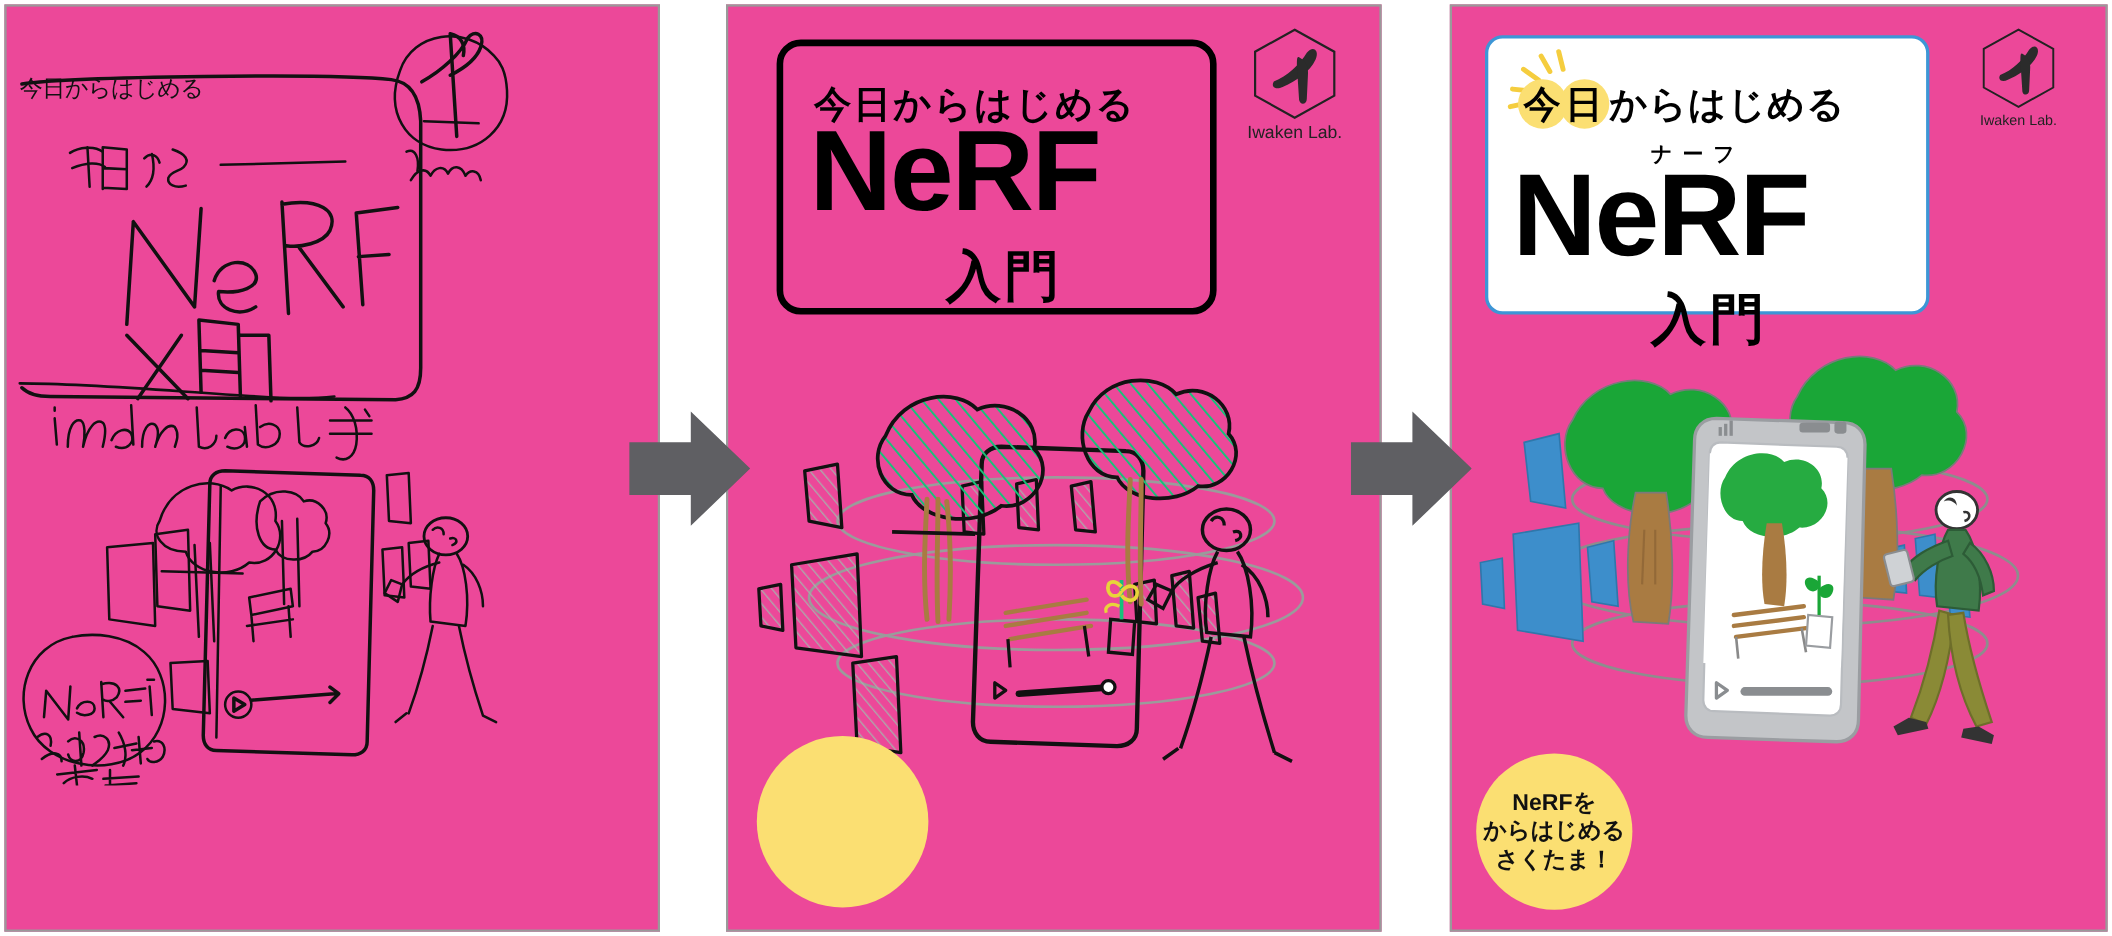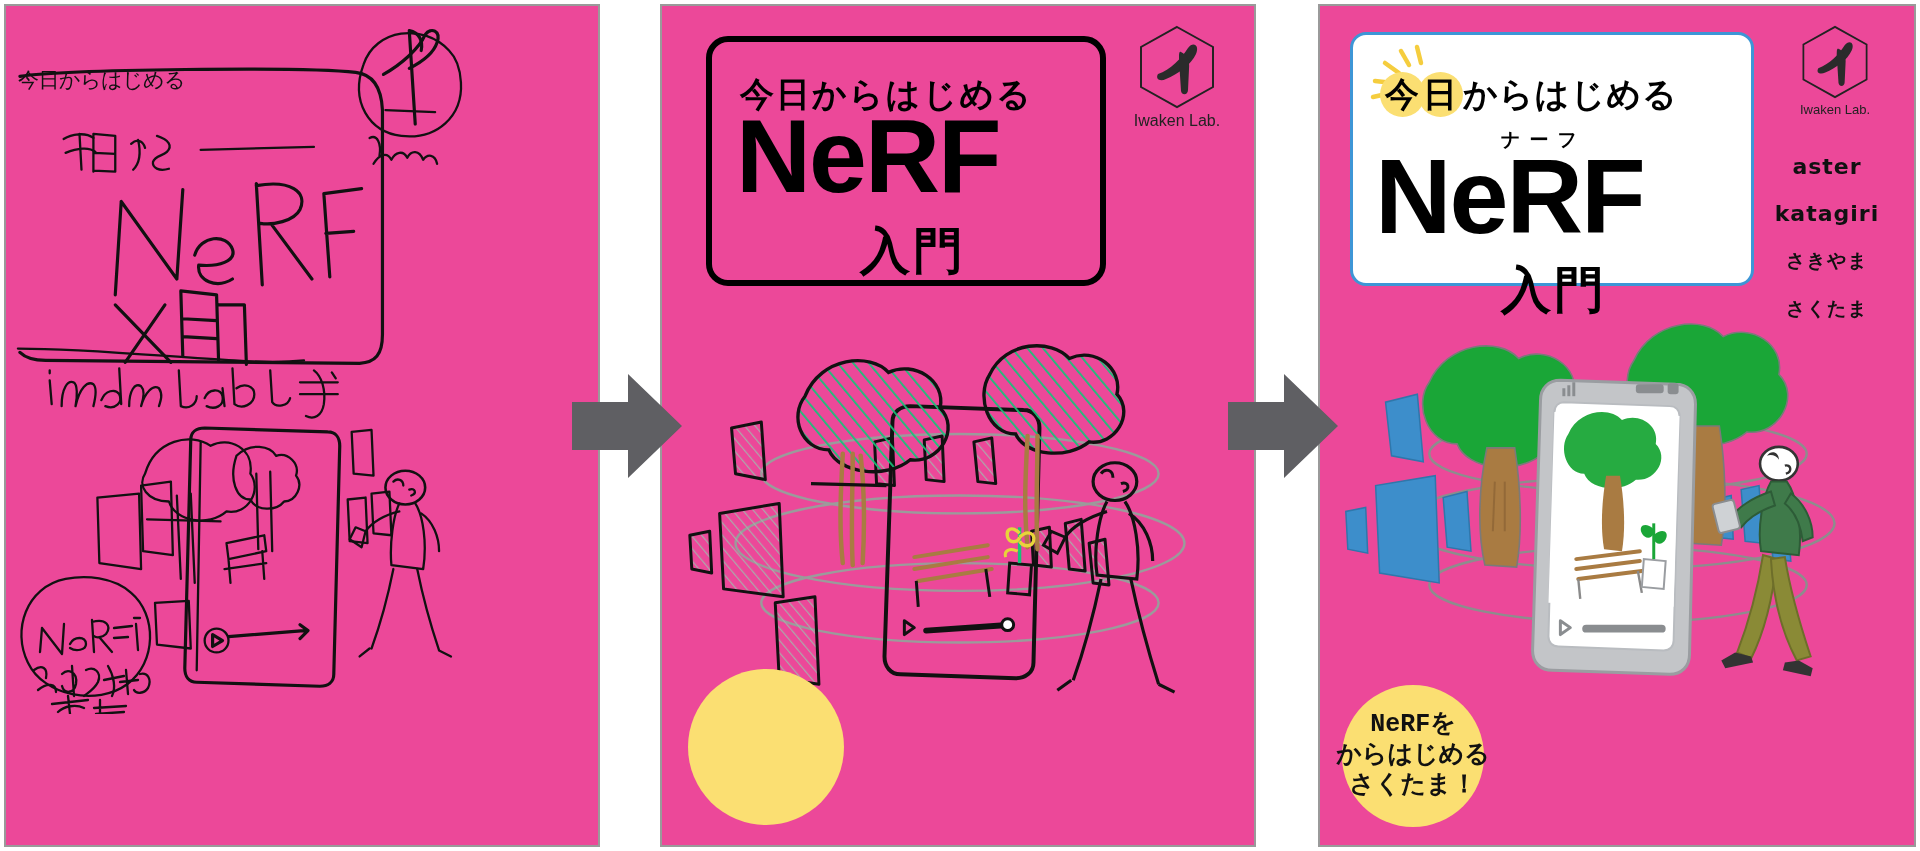--- a/index.html
+++ b/index.html
@@ -200,23 +200,23 @@
     position:absolute;
     left: 22px; bottom: 18px;
     width: 142px; height: 142px;
     border-radius:50%;
     background:#fbdf72;
     display:flex; flex-direction:column;
     align-items:center; justify-content:center;
     gap: 2px;
   }
   .badge-line {
-    font-family:Liberation Mono, monospace;
-    font-weight:bold;
-    font-size:25px;
+    font-family:Liberation Sans, sans-serif;
+    font-weight:bold;
+    font-size:21px;
     color:#111;
     line-height:1.15;
     white-space:nowrap;
   }
 
   .ill { position:absolute; left:0; top:0; width:100%; height:100%; pointer-events:none; }
 </style>
 </head>
 <body>
 
@@ -454,26 +454,20 @@
 
     <div class="logo" id="logo-final">
       <svg width="72" height="76" viewBox="0 0 82 86">
         <polygon points="41,3 77,23 77,63 41,83 5,63 5,23" fill="none" stroke="#222" stroke-width="2"></polygon>
         <path d="M22,50 C34,46 46,34 52,24 C57,17 64,21 60,30 C55,41 42,50 30,55 C24,58 19,55 22,50 Z" fill="#2b2b2b"></path>
         <path d="M45,28 C51,31 54,37 53,45 L52,66 C52,71 46,72 45,67 L43,36 C43,30 43,27 45,28 Z" fill="#2b2b2b"></path>
       </svg>
       <div class="logo-cap" style="font-size:13px">Iwaken Lab.</div>
     </div>
 
-    <div class="authors">
-      <div class="author">aster</div>
-      <div class="author">katagiri</div>
-      <div class="author" style="font-size:19px">さきやま</div>
-      <div class="author" style="font-size:19px">さくたま</div>
-    </div>
 
     <svg class="ill" viewBox="0 0 598 843">
 
       <ellipse cx="300" cy="450" rx="190" ry="38" fill="none" stroke="#8d8d8d" stroke-width="2.4"></ellipse>
       <ellipse cx="300" cy="520" rx="218" ry="46" fill="none" stroke="#8d8d8d" stroke-width="2.4"></ellipse>
       <ellipse cx="300" cy="582" rx="190" ry="38" fill="none" stroke="#8d8d8d" stroke-width="2.4"></ellipse>
 
       <g fill="#3d8ecb" stroke="#2f77ab" stroke-width="1.5">
         <path d="M66,398 L72,452 L104,458 L98,390 Z"></path>
         <path d="M26,508 L28,546 L48,550 L46,504 Z"></path>

